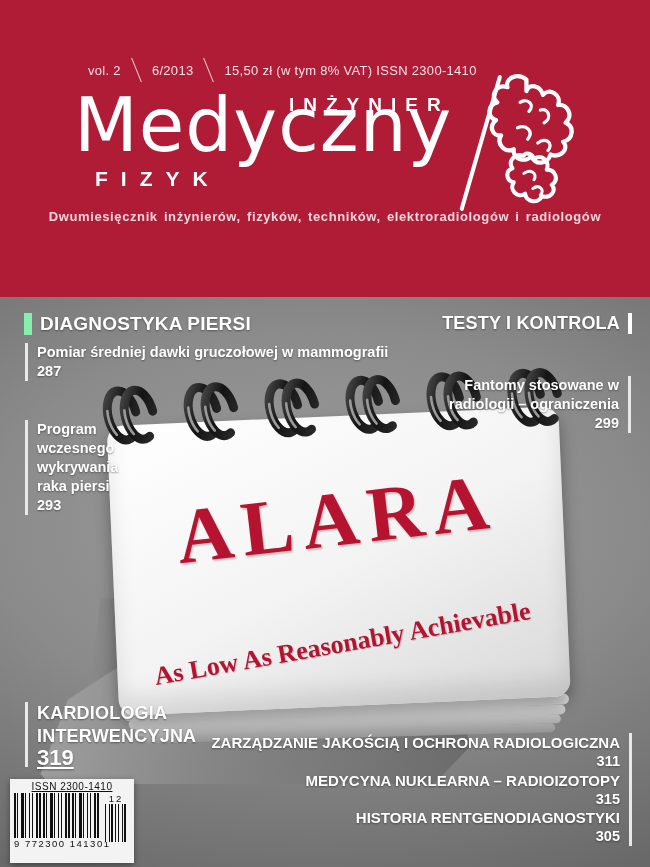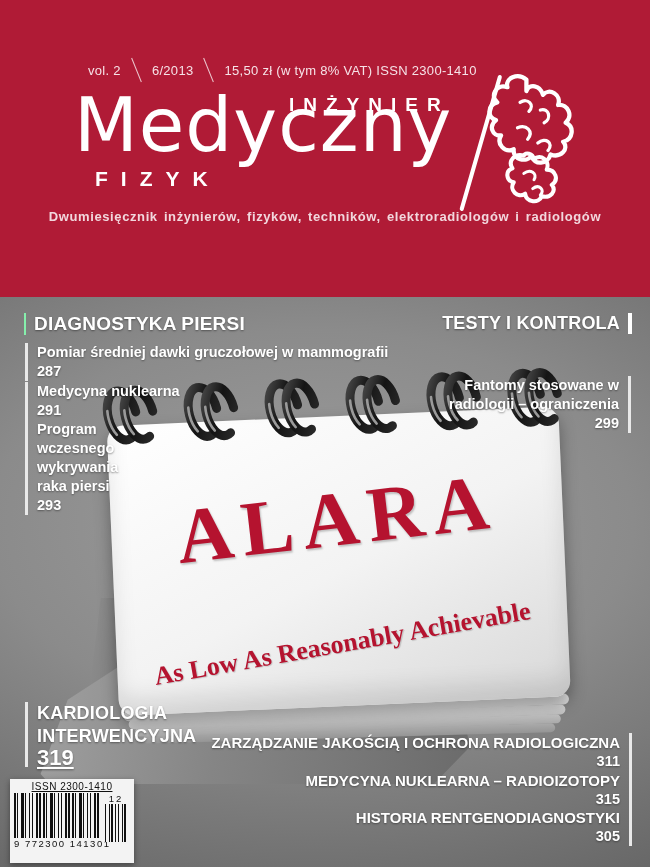--- a/index.html
+++ b/index.html
@@ -50,21 +50,21 @@
   .aslow{position:absolute;left:0;right:0;top:213px;text-align:center;transform:rotate(-7.5deg);
          font-family:"Liberation Serif","DejaVu Serif",serif;font-weight:bold;font-size:26px;
          color:#b5132f;text-shadow:1px 1px 1px rgba(0,0,0,.18);}
   .rings{position:absolute;left:18px;top:-10px;width:464px;height:80px;z-index:5;}
 
   
   .toc{color:#fff;text-shadow:0 1px 2px rgba(0,0,0,.4);z-index:3;position:absolute;}
   .toc-head{font-size:19px;font-weight:bold;letter-spacing:.2px;}
   .toc-item-title{font-size:14.5px;font-weight:bold;line-height:19px;}
   .toc-page{font-size:14.5px;font-weight:bold;line-height:19px;}
-  .bar-l{border-left:2px solid #86efac;padding-left:8px;}
+  .bar-l{border-left:8px solid #86efac;padding-left:8px;}
   .bar-l2{border-left:3px solid #e9e9e9;padding-left:9px;}
   .bar-r{border-right:4px solid #fff;padding-right:8px;text-align:right;}
   .bar-r2{border-right:3px solid #e9e9e9;padding-right:9px;text-align:right;}
   .nowrap{white-space:nowrap;}
   .big-item-title{font-size:15px;font-weight:bold;line-height:19px;white-space:nowrap;}
 
   
   .barcode-box{position:absolute;left:10px;top:779px;width:124px;height:84px;background:#f3f3f3;
                z-index:3;box-shadow:0 2px 6px rgba(0,0,0,.4);padding:2px 4px;box-sizing:border-box;
                color:#111;}
@@ -144,24 +144,20 @@
     </svg>
   </div>
 
   <div class="toc bar-l" style="left:24px;top:313px;">
     <div class="toc-head">DIAGNOSTYKA PIERSI</div>
   </div>
   <div class="toc bar-l2" style="left:25px;top:343px;">
     <div class="toc-item-title nowrap">Pomiar średniej dawki gruczołowej w mammografii</div>
     <div class="toc-page">287</div>
   </div>
-  <div class="toc bar-l2" style="left:25px;top:382px;">
-    <div class="toc-item-title nowrap">Medycyna nuklearna</div>
-    <div class="toc-page">291</div>
-  </div>
   <div class="toc bar-l2" style="left:25px;top:420px;width:96px;">
     <div class="toc-item-title">Program wczesnego wykrywania raka piersi</div>
     <div class="toc-page">293</div>
   </div>
   <div class="toc bar-l2" style="left:25px;top:702px;width:160px;">
     <div class="toc-head" style="font-size:18px;line-height:23px;">KARDIOLOGIA INTERWENCYJNA</div>
     <div class="toc-page" style="font-size:22px;text-decoration:underline;">319</div>
   </div>
 
   <div class="toc bar-r" style="right:18px;top:313px;">

